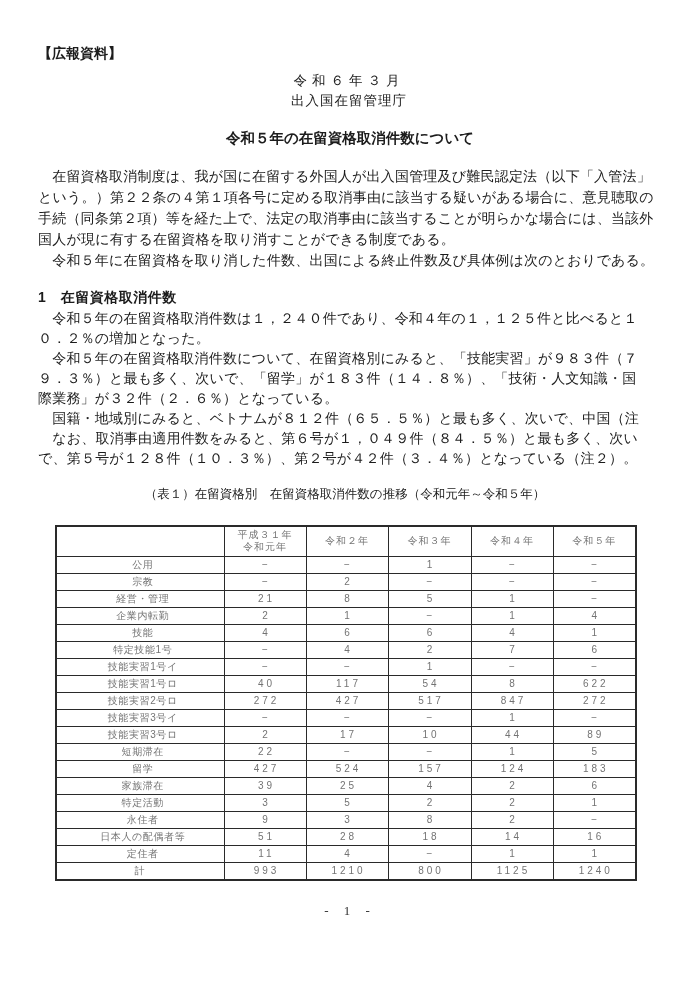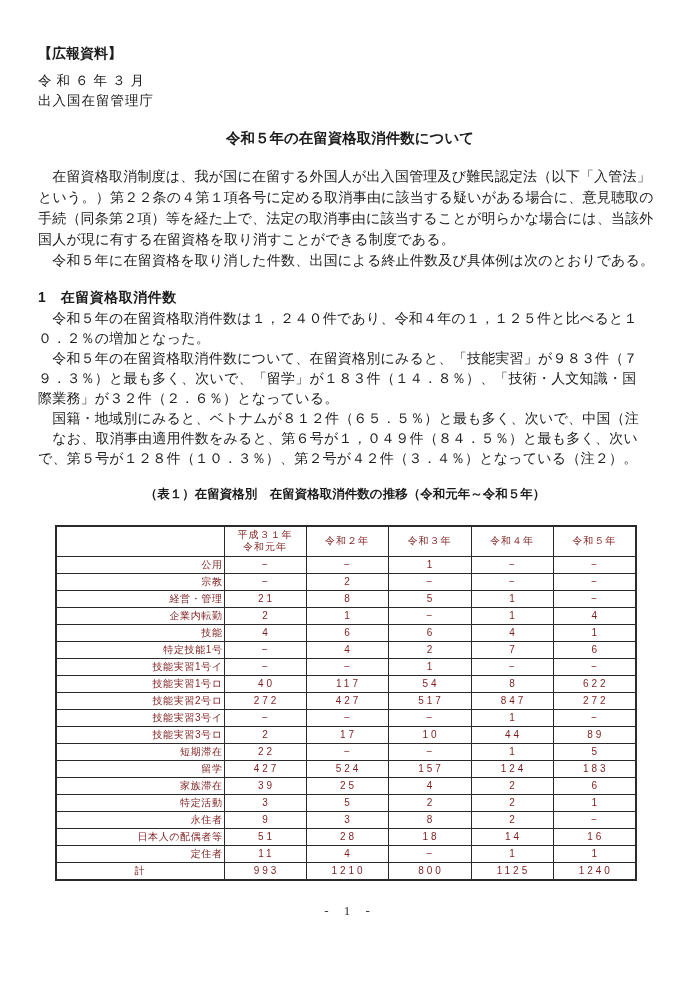--- a/index.html
+++ b/index.html
@@ -16,21 +16,21 @@
     overflow: hidden;
   }
   .kouhou {
     font-family: "Liberation Sans", "DejaVu Sans", sans-serif;
     font-weight: bold;
     font-size: 14px;
     line-height: 18px;
   }
   .date-block {
     margin-top: 9px;
-    text-align: left;
+    text-align: center;
     font-size: 13.5px;
     line-height: 20px;
     padding-right: 2px;
   }
   .date-line { letter-spacing: 5px; }
   .agency-line { letter-spacing: 1px; }
   .doc-title {
     margin: 17px 0 0 0;
     text-align: center;
     font-family: "Liberation Sans", "DejaVu Sans", sans-serif;
@@ -53,52 +53,52 @@
     letter-spacing: 0.5px;
   }
   .para2 { margin-top: 2px; }
   .para2 .line { line-height: 20px; }
   .table-caption {
     margin-top: 16px;
     width: 580px;
     margin-left: 17px;
     text-align: center;
     font-family: "Liberation Sans", "DejaVu Sans", sans-serif;
-    font-weight: bold;
+    font-weight: normal;
     font-size: 12.5px;
     line-height: 18px;
   }
   table.data-table {
     margin-top: 22px;
     margin-left: 17px;
     border-collapse: collapse;
     table-layout: fixed;
     width: 580px;
     font-family: "Liberation Sans", "DejaVu Sans", sans-serif;
-    color: #7f1d1d;
+    color: #737373;
   }
   table.data-table th, table.data-table td {
     border: 1px solid #2a2a2a;
     box-sizing: border-box;
     overflow: hidden;
   }
   table.data-table { border: 2px solid #2a2a2a; }
   thead th {
     height: 30px;
     font-size: 10px;
     font-weight: normal;
     text-align: center;
     vertical-align: middle;
     white-space: pre-line;
     line-height: 12px;
     letter-spacing: 1px;
   }
   tbody td { height: 16px; font-size: 10px; }
   td.row-label {
-    text-align: right;
+    text-align: center;
     padding-left: 6px;
     letter-spacing: 0.6px;
     white-space: nowrap;
   }
   td.cell-value {
     text-align: center;
     letter-spacing: 3px;
     text-indent: 3px;
   }
   tr.total-row td.row-label { text-align: center; padding-left: 0; }

